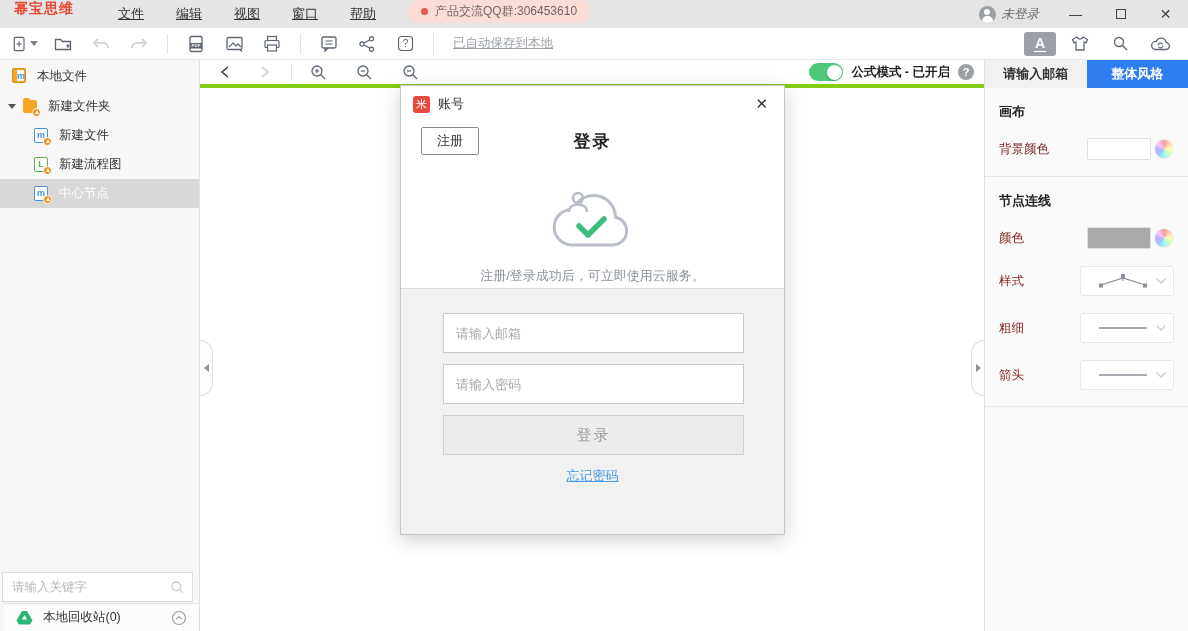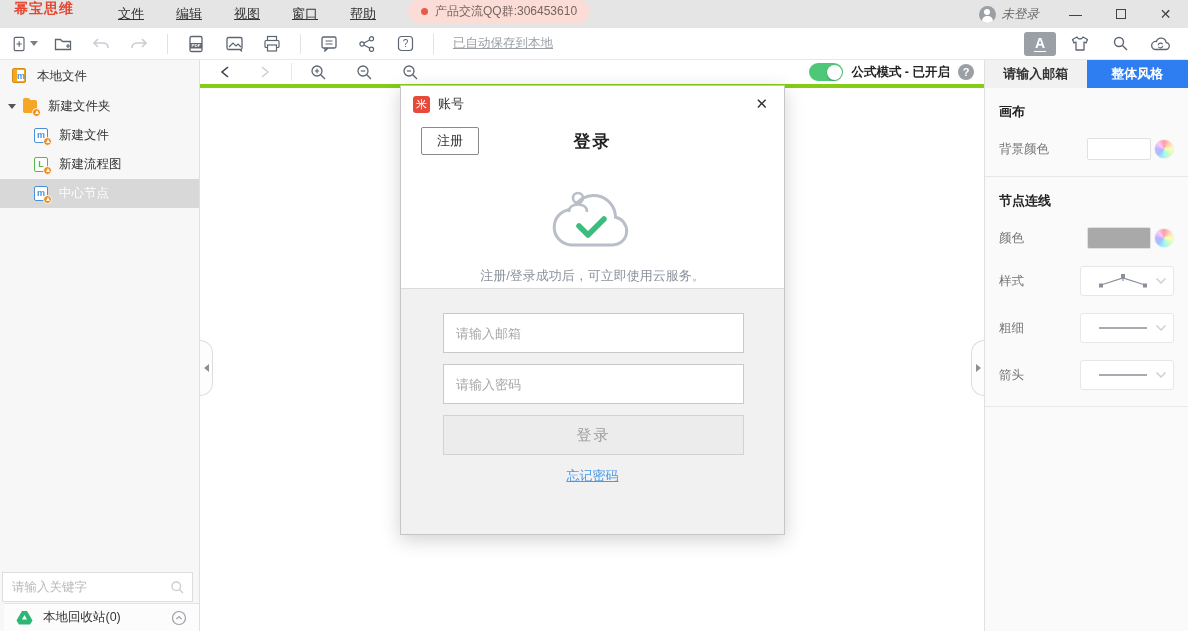--- a/index.html
+++ b/index.html
@@ -96,21 +96,21 @@
   .forgot span { color:#4a9ae8; font-size:13px; text-decoration:underline; }
 
   
   .panel { width:204px; flex:none; background:#fafafa; border-left:1px solid #e0e0e0; }
   .panel-tabs { display:flex; height:28px; }
   .panel-tab { flex:1; display:flex; align-items:center; justify-content:center; font-size:13px; font-weight:bold; background:#f1f1f1; color:#333; }
   .panel-tab.active { background:#2e7ef2; color:#fff; }
   .panel-body { padding:0 14px; }
   .sec-title { font-size:13px; font-weight:bold; color:#222; margin-top:15px; }
   .p-row { display:flex; align-items:center; margin-top:17px; }
-  .p-label { font-size:12.5px; color:#737373; flex:1; }
+  .p-label { font-size:12.5px; color:#7f1d1d; flex:1; }
   .swatch { width:64px; height:22px; border:1px solid #e0e0e0; border-radius:2px; }
   .wheel { width:20px; height:20px; border-radius:50%; margin-left:3px; background:conic-gradient(#ff9aa2,#ffd3b6,#fdffb6,#caffbf,#9bf6ff,#a0c4ff,#bdb2ff,#ffc6ff,#ff9aa2); border:1px solid #eee; }
   .p-divider { height:1px; background:#e7e7e7; margin:16px -14px 0 -14px; }
   .dropdown { width:94px; height:30px; background:#fff; border:1px solid #e7e7e7; border-radius:3px; display:flex; align-items:center; padding:0 6px 0 10px; }
   .dropdown .dd-view { flex:1; display:flex; align-items:center; justify-content:center; }
 </style>
 </head>
 <body>
 
 <div class="app">

